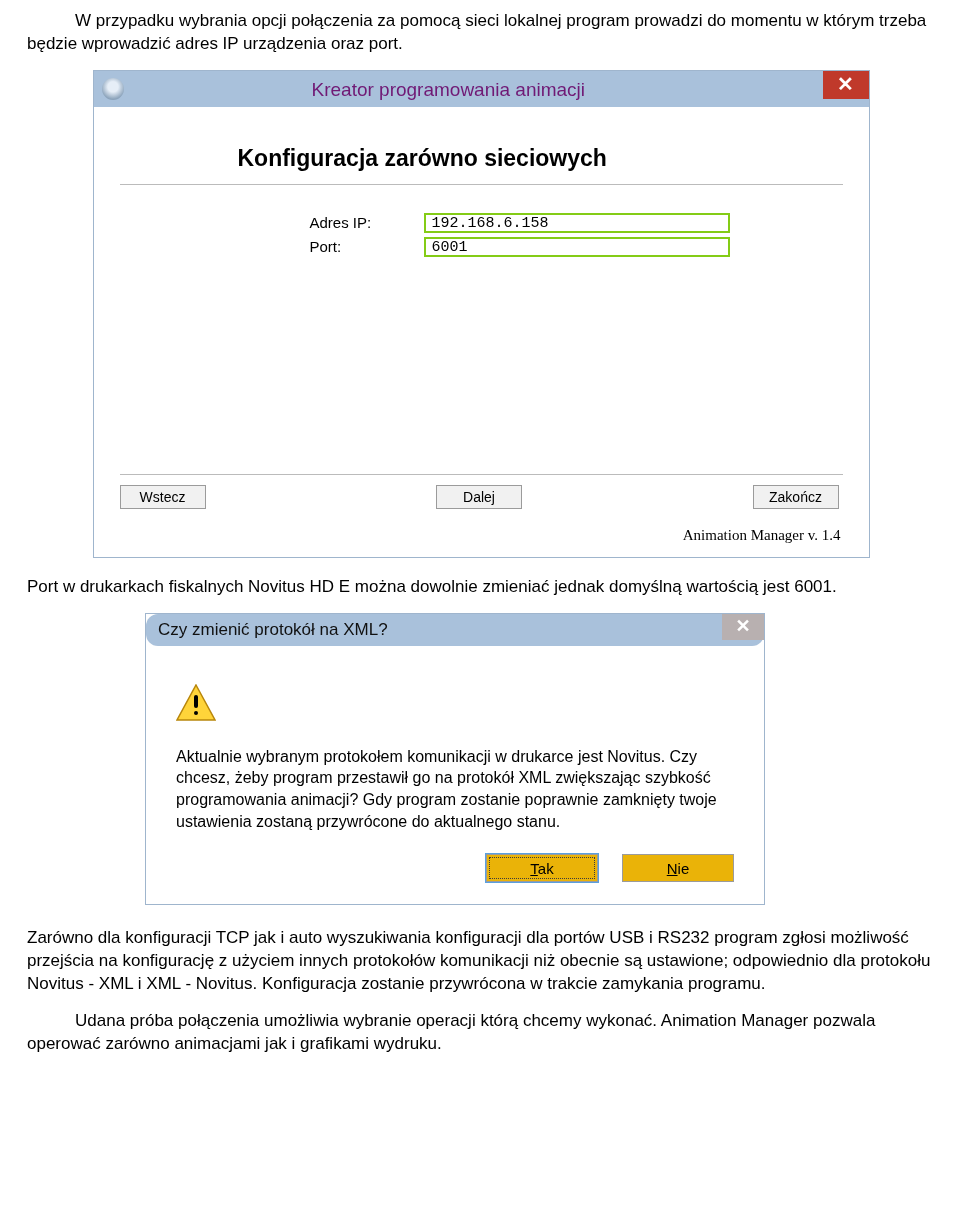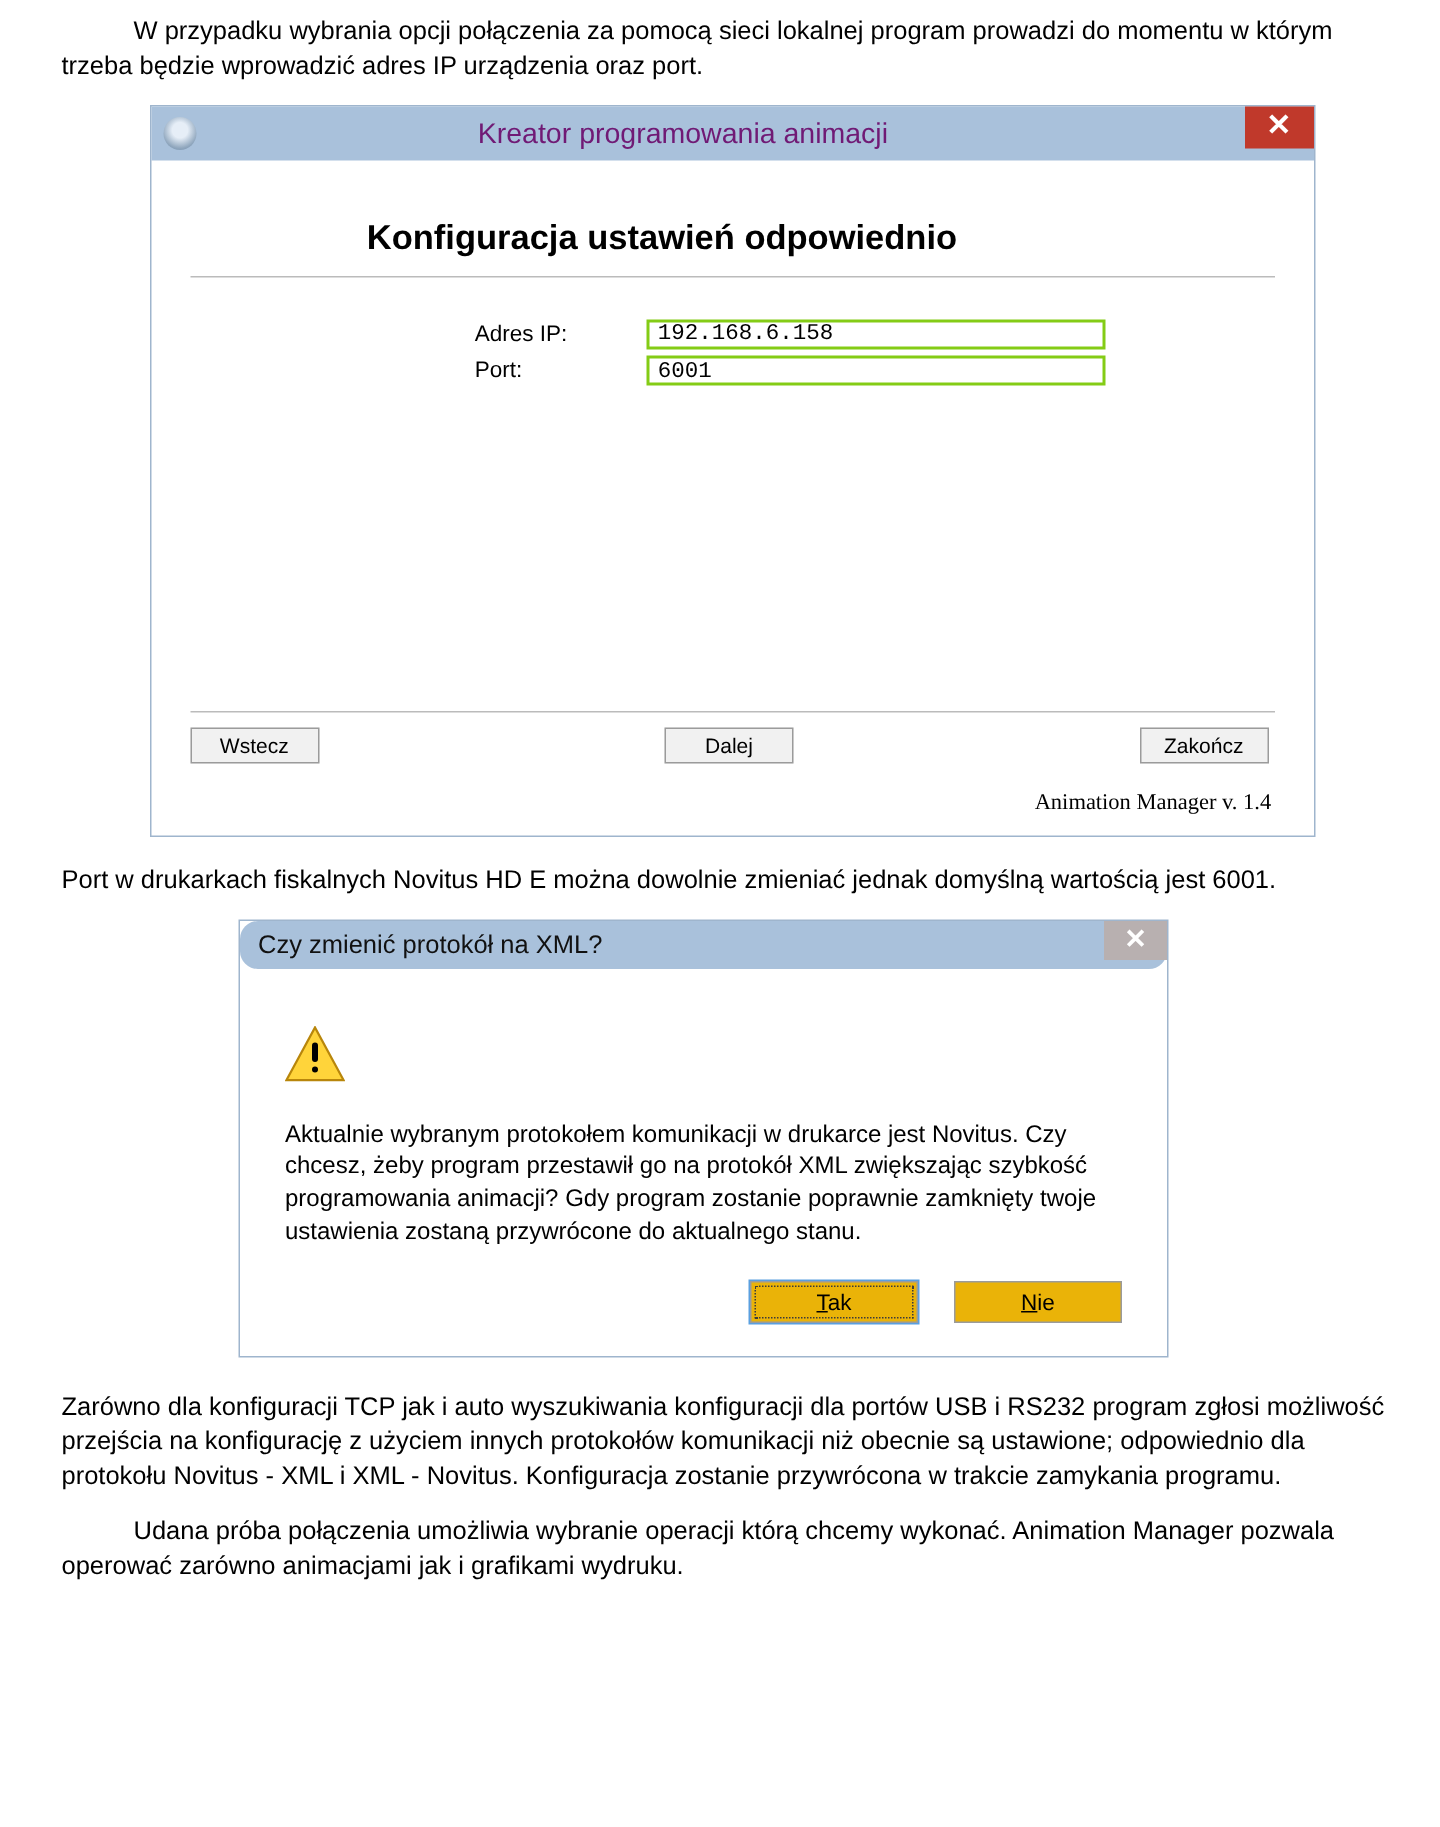--- a/index.html
+++ b/index.html
@@ -8,21 +8,21 @@
     font-family: Arial, Helvetica, sans-serif;
     background: #ffffff;
     color: #000000;
     font-size: 17px;
     line-height: 1.35;
   }
   .page {
     width: 960px;
     margin: 0 auto;
     box-sizing: border-box;
-    padding: 10px 25px 40px 41px;
+    padding: 10px 25px 40px 27px;
   }
   .para {
     margin: 0 0 14px 0;
   }
   .para-indent {
     text-indent: 48px;
   }
   
   .win1 {
     width: 775px;
@@ -81,21 +81,21 @@
     color: #000;
     margin: 6px 0 10px 118px;
   }
   .hr {
     border: none;
     border-top: 1px solid #bbb;
     margin: 6px 0 28px 0;
   }
   .form-row {
     display: flex;
-    align-items: flex-start;
+    align-items: flex-end;
     margin: 4px 0;
   }
   .form-label {
     width: 114px;
     text-align: left;
     font-size: 15px;
     font-family: Tahoma, sans-serif;
     color: #000;
     padding-left: 190px;
   }
@@ -228,21 +228,21 @@
 
   <p class="para para-indent">W przypadku wybrania opcji połączenia za pomocą sieci lokalnej program prowadzi do momentu w którym trzeba będzie wprowadzić adres IP urządzenia oraz port.</p>
 
   <div class="win1">
     <div class="win1-titlebar">
       <div class="win1-icon"></div>
       <div class="win1-title">Kreator programowania animacji</div>
       <div class="win1-close">✕</div>
     </div>
     <div class="win1-body">
-      <div class="win1-heading">Konfiguracja ustawień odpowiednio</div>
+      <div class="win1-heading">Konfiguracja zarówno sieciowych</div>
       <hr class="hr">
 
       <div class="form-row">
         <div class="form-label">Adres IP:</div>
         <input class="form-input" type="text" value="192.168.6.158" style="">
       </div>
       <div class="form-row">
         <div class="form-label">Port:</div>
         <input class="form-input" type="text" value="6001" style="">
       </div>

